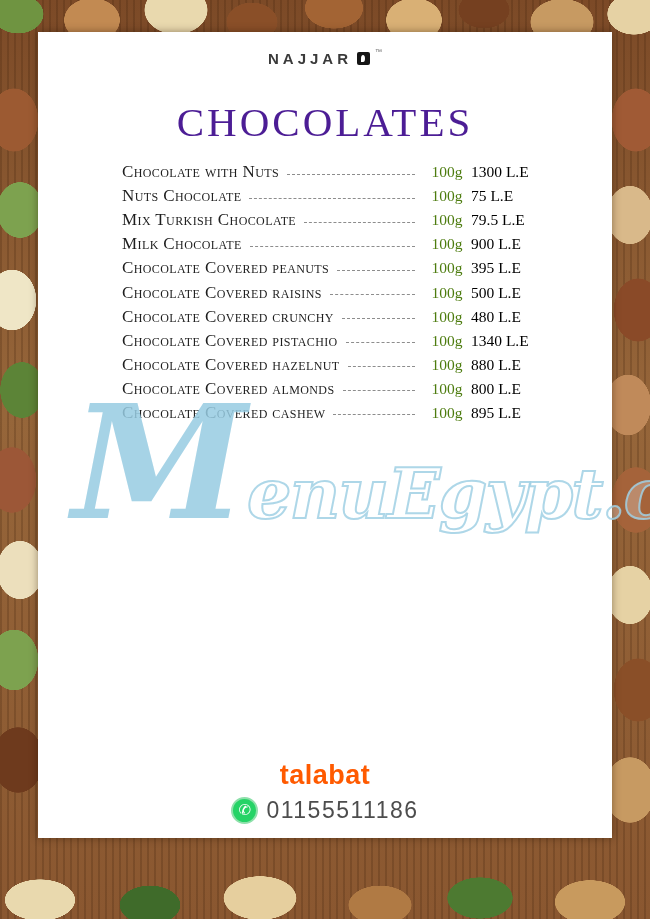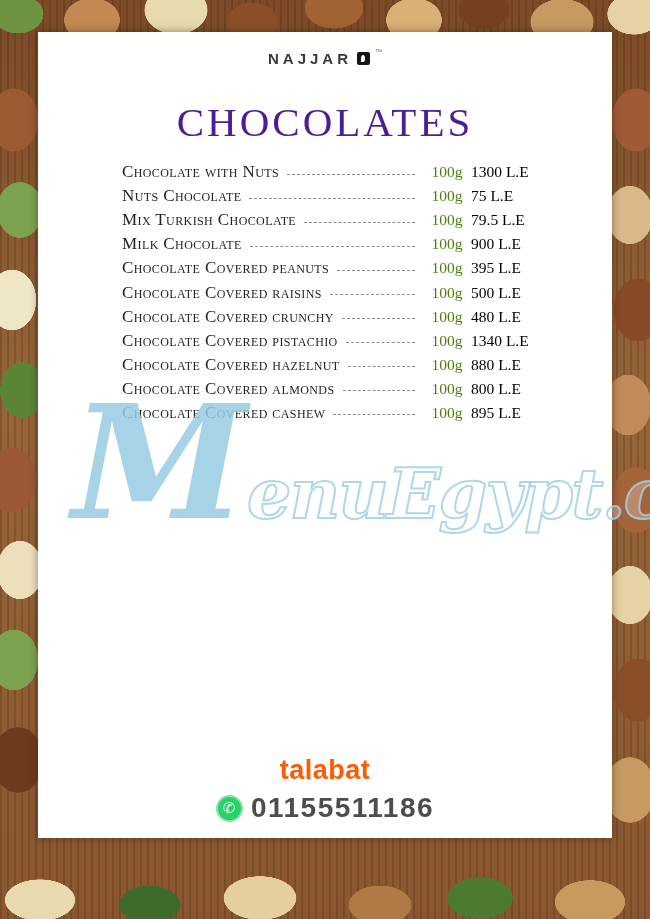--- a/index.html
+++ b/index.html
@@ -92,22 +92,22 @@
 
   
   .footer { position:absolute; bottom:14px; left:0; right:0; text-align:center; }
   .talabat { font-family:"Liberation Sans", sans-serif; font-weight:700;
     font-size:27px; color:#ff5a00; letter-spacing:0.5px; }
   .phone-row { margin-top:6px; display:flex; justify-content:center;
     align-items:center; gap:8px; }
   .wa-icon { width:27px; height:27px; border-radius:50%; background:#25d366;
     border:2px solid #8fe0ab; color:#ffffff; font-size:15px; line-height:23px;
     text-align:center; font-family:"DejaVu Sans", sans-serif; }
-  .phone-number { font-family:"Liberation Sans", sans-serif; font-size:28px;
-    color:#4d4d4d; letter-spacing:1.5px; font-weight:700; }
+  .phone-number { font-family:"Liberation Sans", sans-serif; font-size:23px;
+    color:#4d4d4d; letter-spacing:1.5px; font-weight:400; }
 </style>
 </head>
 <body>
 
 <div class="nuts-bg"></div>
 
 <div class="card">
 
   <div class="brand">
     <span class="brand-text">NAJJAR</span>

